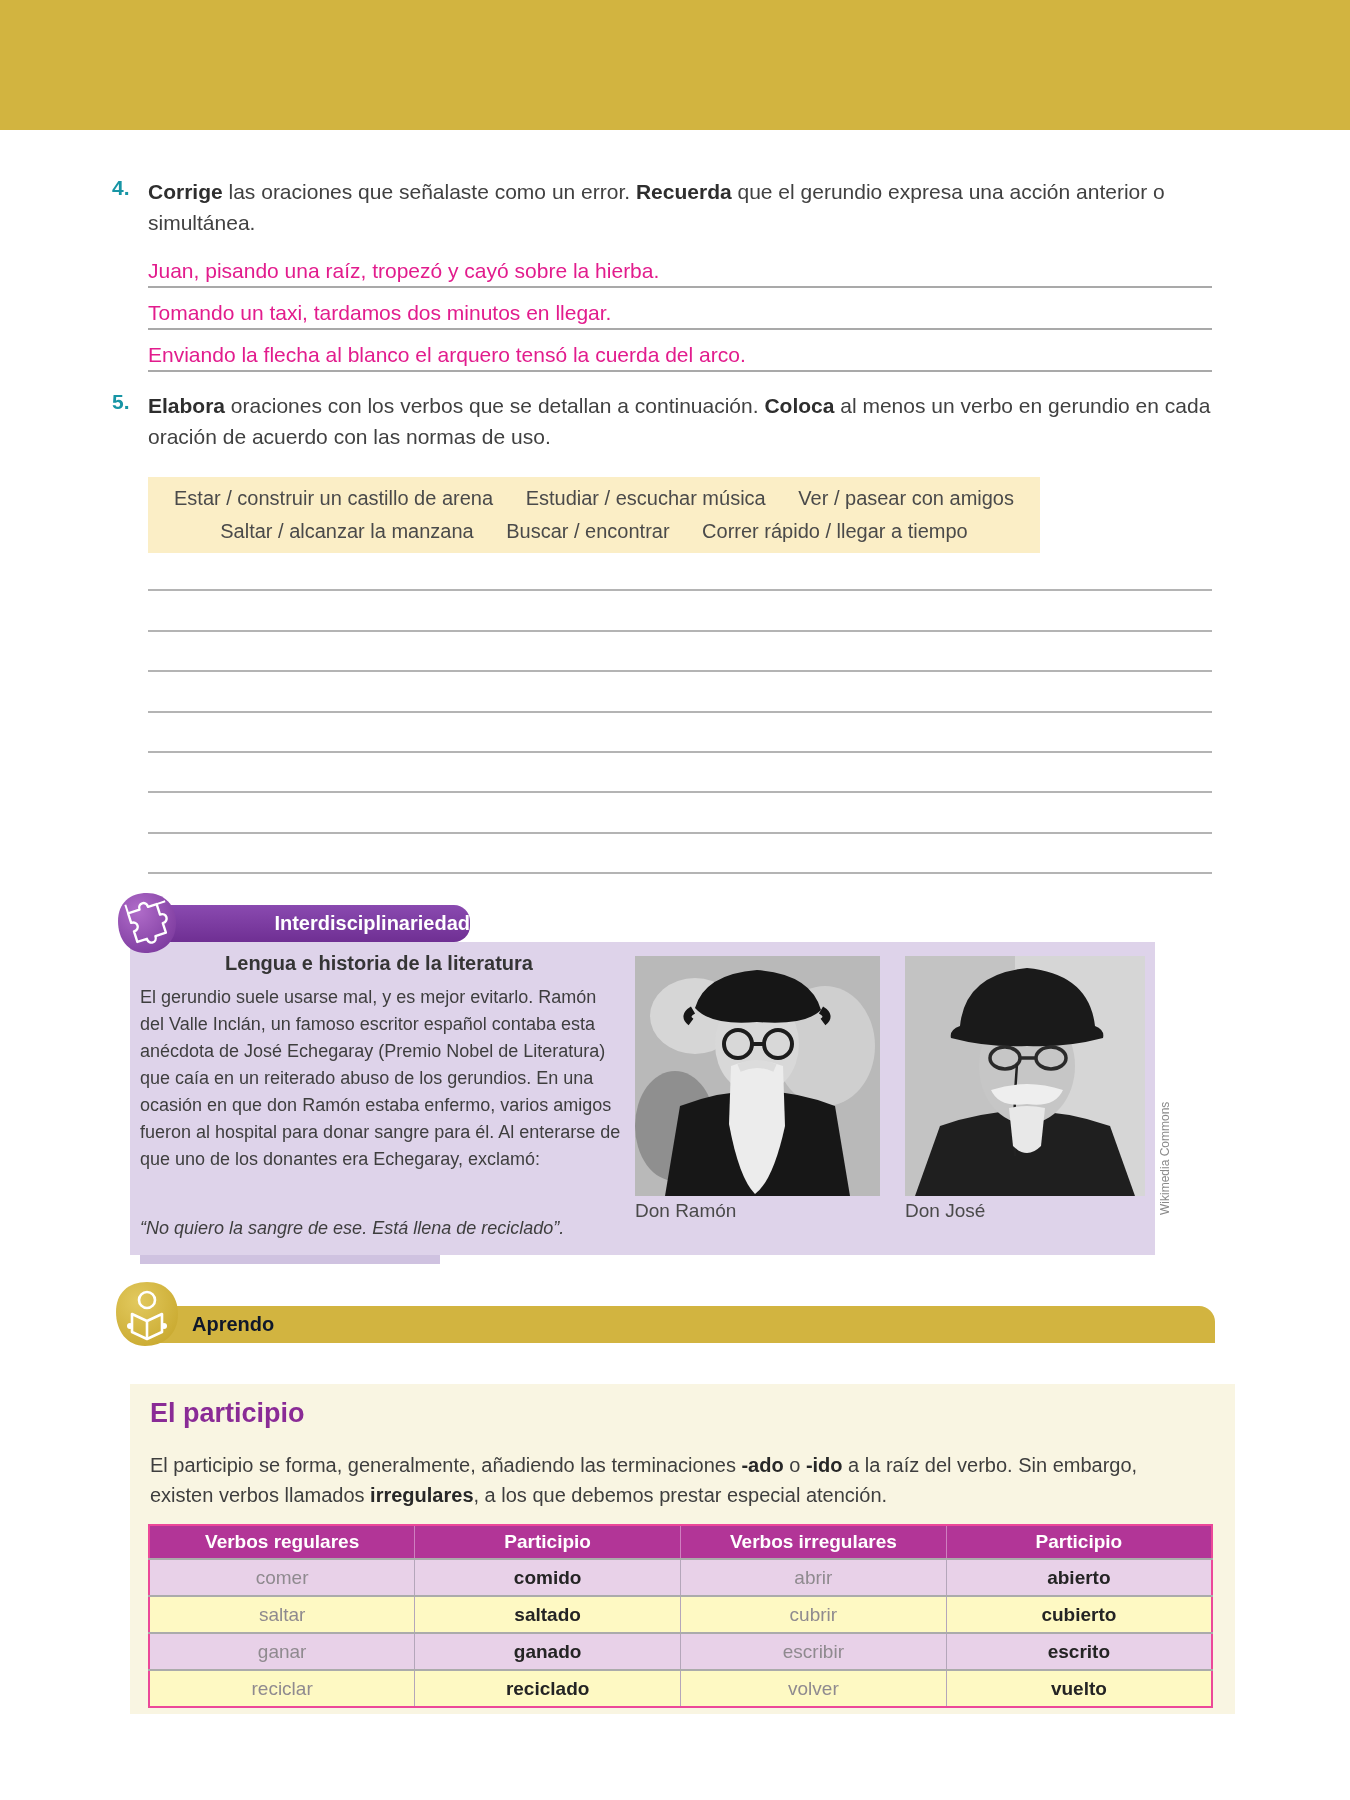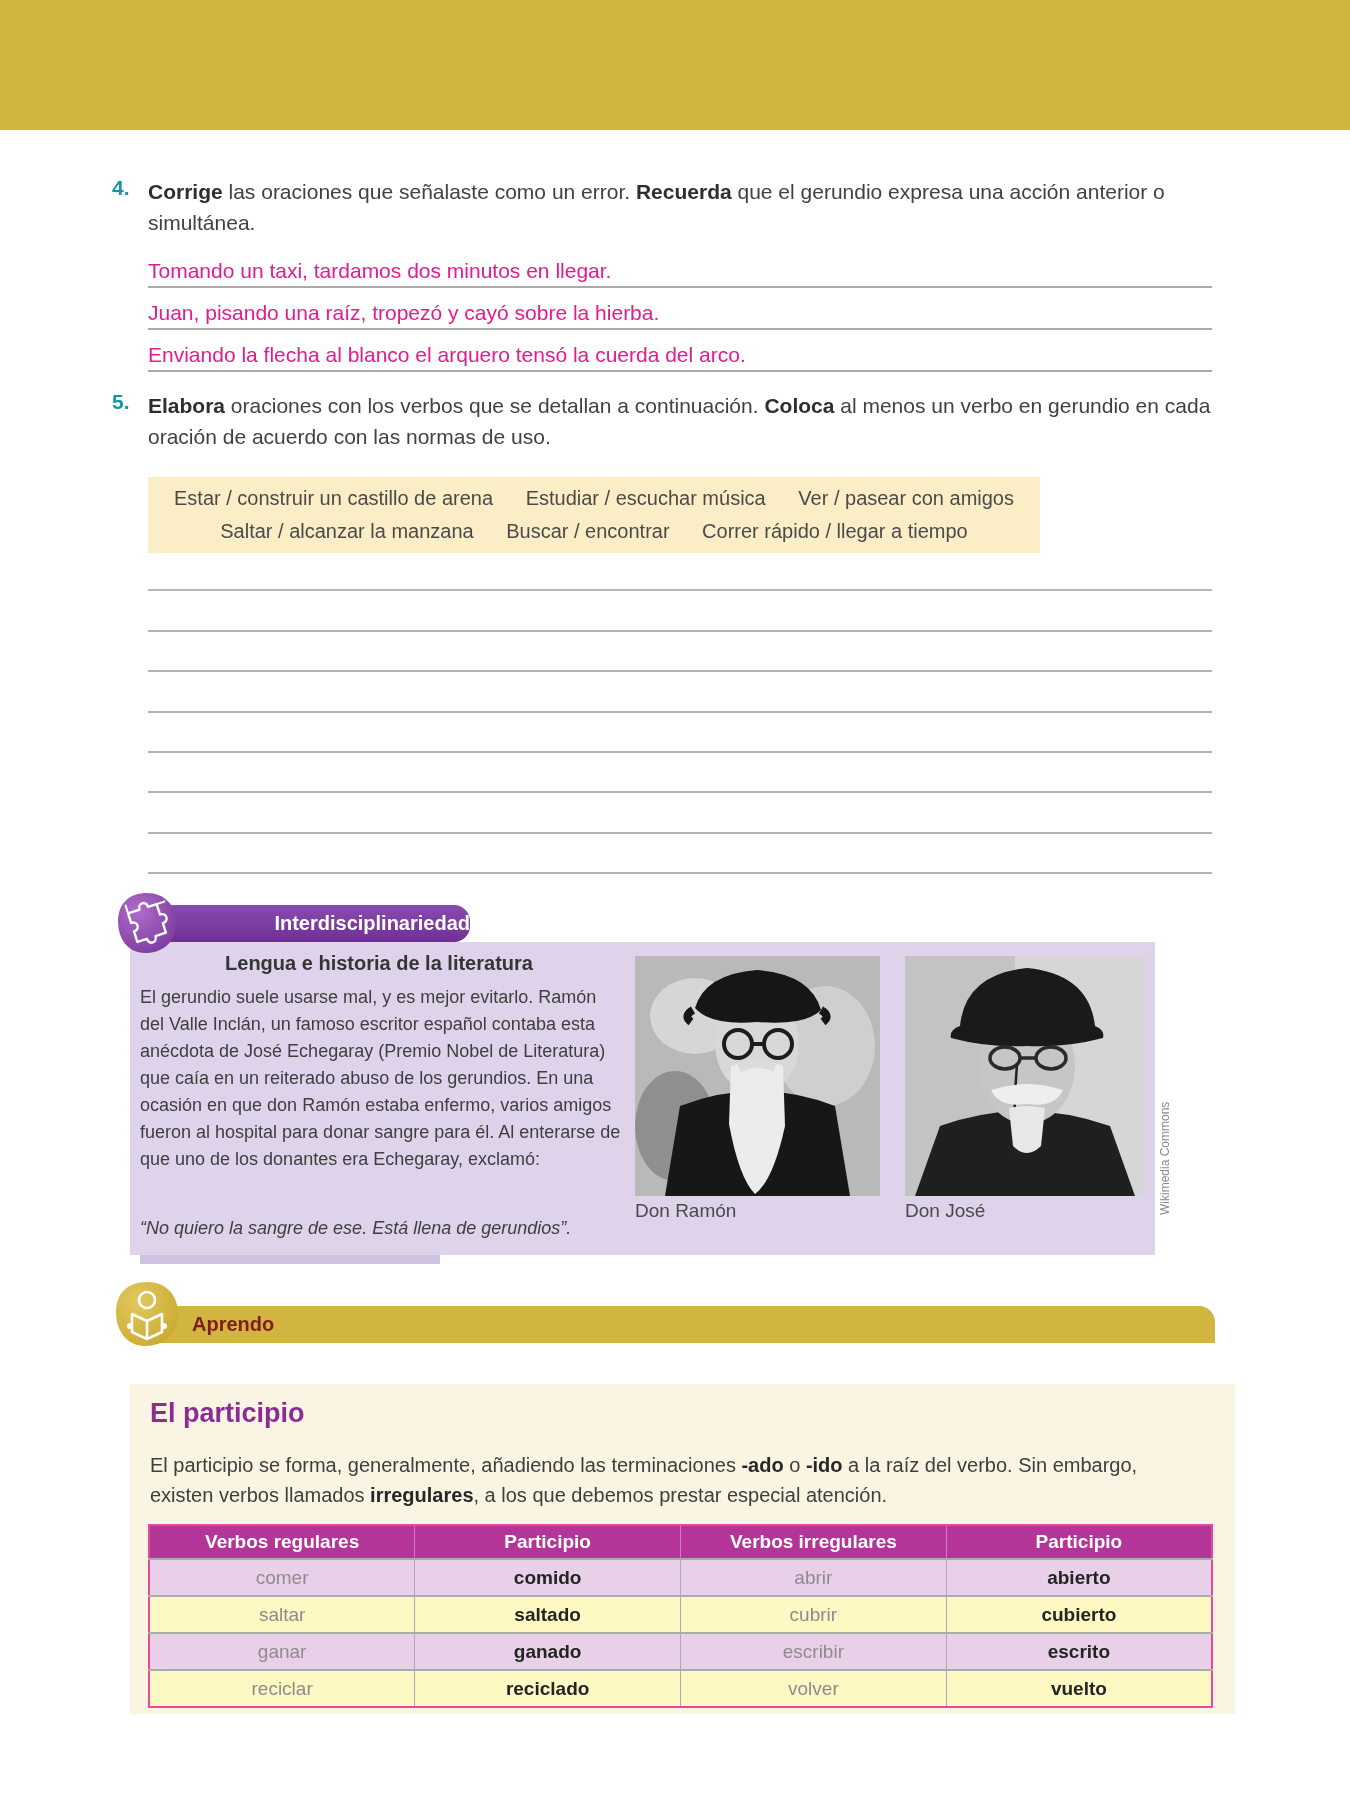--- a/index.html
+++ b/index.html
@@ -48,21 +48,21 @@
   .caption{position:absolute;top:258px;font-size:19px;color:#4a4a4a;}
   .cap1{left:505px;}
   .cap2{left:775px;}
   .inter-tab{position:absolute;left:140px;top:1255px;width:300px;height:9px;background:#cfc2e0;}
   .credit{position:absolute;left:1158px;top:975px;height:240px;font-size:12px;color:#8a8a8a;
           writing-mode:vertical-rl;transform:rotate(180deg);white-space:nowrap;}
 
   
   .apr-badge{position:absolute;left:114px;top:1280px;width:66px;height:68px;z-index:3;}
   .apr-bar{position:absolute;left:140px;top:1306px;width:1075px;height:37px;z-index:2;background:#d2b440;
-           border-radius:6px 16px 0 0;color:#7f1d1d;font-size:20px;font-weight:bold;line-height:37px;
+           border-radius:6px 16px 0 0;color:#0f172a;font-size:20px;font-weight:bold;line-height:37px;
            padding-left:52px;box-sizing:border-box;}
   .apr-box{position:absolute;left:130px;top:1384px;width:1085px;height:330px;background:#f9f5e2;z-index:1;padding-left:20px;}
   .apr-heading{position:absolute;left:20px;top:14px;margin:0;font-size:27px;font-weight:bold;color:#8a2b96;}
   .apr-para{position:absolute;left:20px;top:66px;width:1042px;margin:0;font-size:20px;line-height:30px;color:#3e3e3e;}
   .apr-para b{color:#272727;}
 
   .apr-table{position:absolute;left:18px;top:140px;width:1065px;border-collapse:collapse;
              border:2px solid #ec4899;table-layout:fixed;}
   .apr-table th{height:30px;background:#b23597;color:#ffffff;font-size:19px;font-weight:bold;text-align:center;
                 border-left:1px solid #cf7fc0;}
@@ -83,24 +83,24 @@
 
 <div class="page">
 
   <div class="top-band"></div>
 
   <div class="ex-num ex4-num">4.</div>
   <p class="ex-intro ex4-intro"><b>Corrige</b><span> las oraciones que señalaste como un error. </span><b>Recuerda</b><span> que el gerundio expresa una acción anterior o simultánea.</span></p>
 
   <div class="answers">
     <div class="answer-line">
-        <span>Tomando un taxi, tardamos dos minutos en llegar.</span>
+        <span>Juan, pisando una raíz, tropezó y cayó sobre la hierba.</span>
       </div>
     <div class="answer-line">
-        <span>Juan, pisando una raíz, tropezó y cayó sobre la hierba.</span>
+        <span>Tomando un taxi, tardamos dos minutos en llegar.</span>
       </div>
     <div class="answer-line">
         <span>Enviando la flecha al blanco el arquero tensó la cuerda del arco.</span>
       </div>
   </div>
 
   <div class="ex-num ex5-num">5.</div>
   <p class="ex-intro ex5-intro"><b>Elabora</b><span> oraciones con los verbos que se detallan a continuación. </span><b>Coloca</b><span> al menos un verbo en gerundio en cada oración de acuerdo con las normas de uso.</span></p>
 
   <div class="wordbank">
@@ -140,21 +140,21 @@
         <path d="M-15,-15 L-3,-15 C-3,-22 6,-22 6,-15 L15,-15 L15,-4 C22,-4 22,5 15,5 L15,15 L4,15 C4,22 -5,22 -5,15 L-15,15 L-15,4 C-8,4 -8,-5 -15,-5 Z"></path>
         <path d="M-15,-15 L-15,-24 M15,-15 L24,-15" stroke-width="2"></path>
       </g>
     </svg>
   </div>
   <div class="inter-bar"><span>Interdisciplinariedad</span></div>
 
   <div class="inter-box">
     <div class="inter-title">Lengua e historia de la literatura</div>
     <p class="inter-body">El gerundio suele usarse mal, y es mejor evitarlo. Ramón del Valle Inclán, un famoso escritor español contaba esta anécdota de José Echegaray (Premio Nobel de Literatura) que caía en un reiterado abuso de los gerundios. En una ocasión en que don Ramón estaba enfermo, varios amigos fueron al hospital para donar sangre para él. Al enterarse de que uno de los donantes era Echegaray, exclamó:</p>
-    <p class="inter-quote">“No quiero la sangre de ese. Está llena de gerundios”.</p>
+    <p class="inter-quote">“No quiero la sangre de ese. Está llena de reciclado”.</p>
 
     <div class="photo photo1">
       <svg width="245" height="240" viewBox="0 0 245 240">
         <rect width="245" height="240" fill="#b9b9b9"></rect>
         <ellipse cx="60" cy="60" rx="45" ry="38" fill="#d6d6d6"></ellipse>
         <ellipse cx="190" cy="90" rx="50" ry="60" fill="#cfcfcf"></ellipse>
         <ellipse cx="40" cy="170" rx="40" ry="55" fill="#8f8f8f"></ellipse>
         <path d="M30 240 L45 150 Q122 120 200 150 L215 240 Z" fill="#171717"></path>
         <ellipse cx="122" cy="88" rx="42" ry="50" fill="#d8d8d8"></ellipse>
         <path d="M96 110 Q122 100 148 110 L150 170 Q138 225 120 238 Q104 222 94 168 Z" fill="#ececec"></path>

